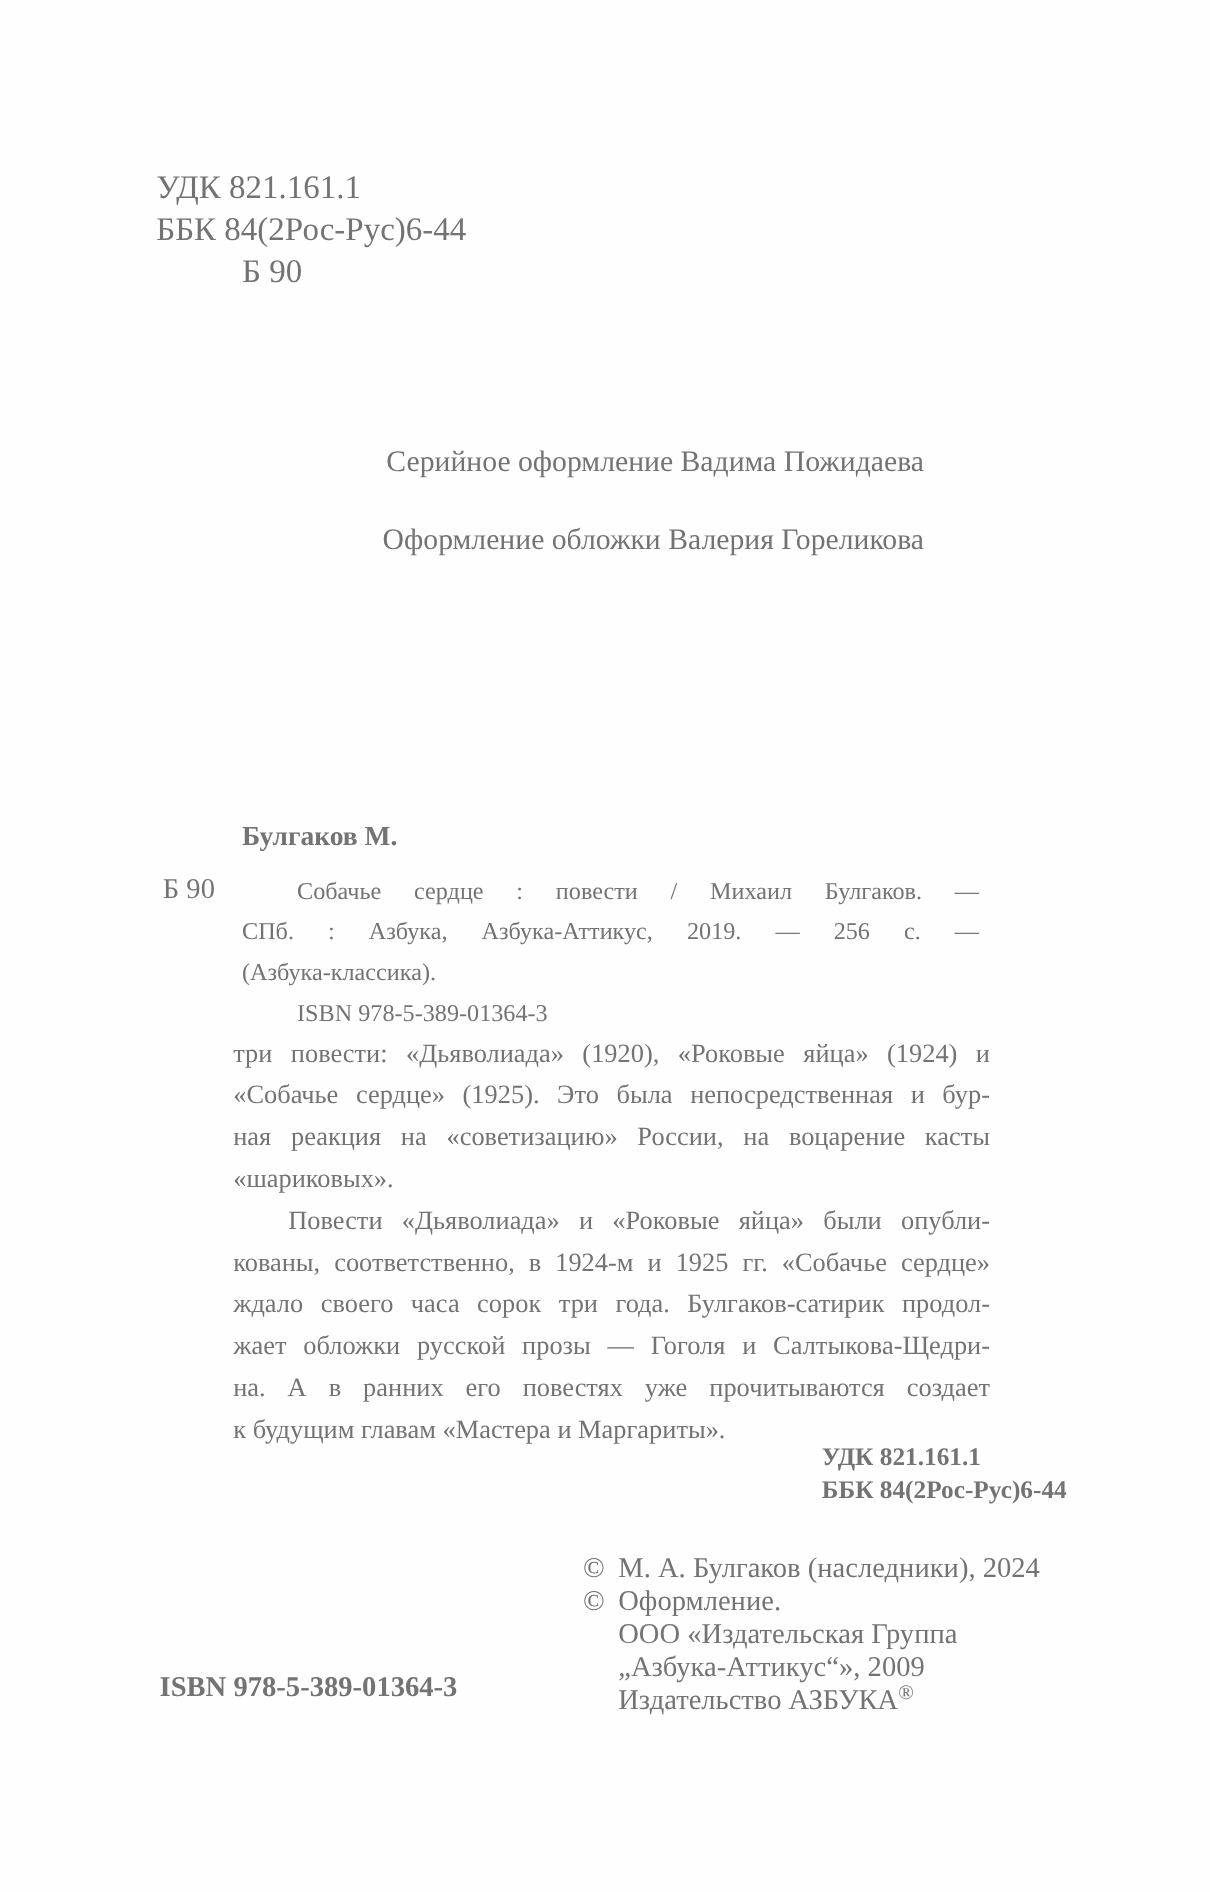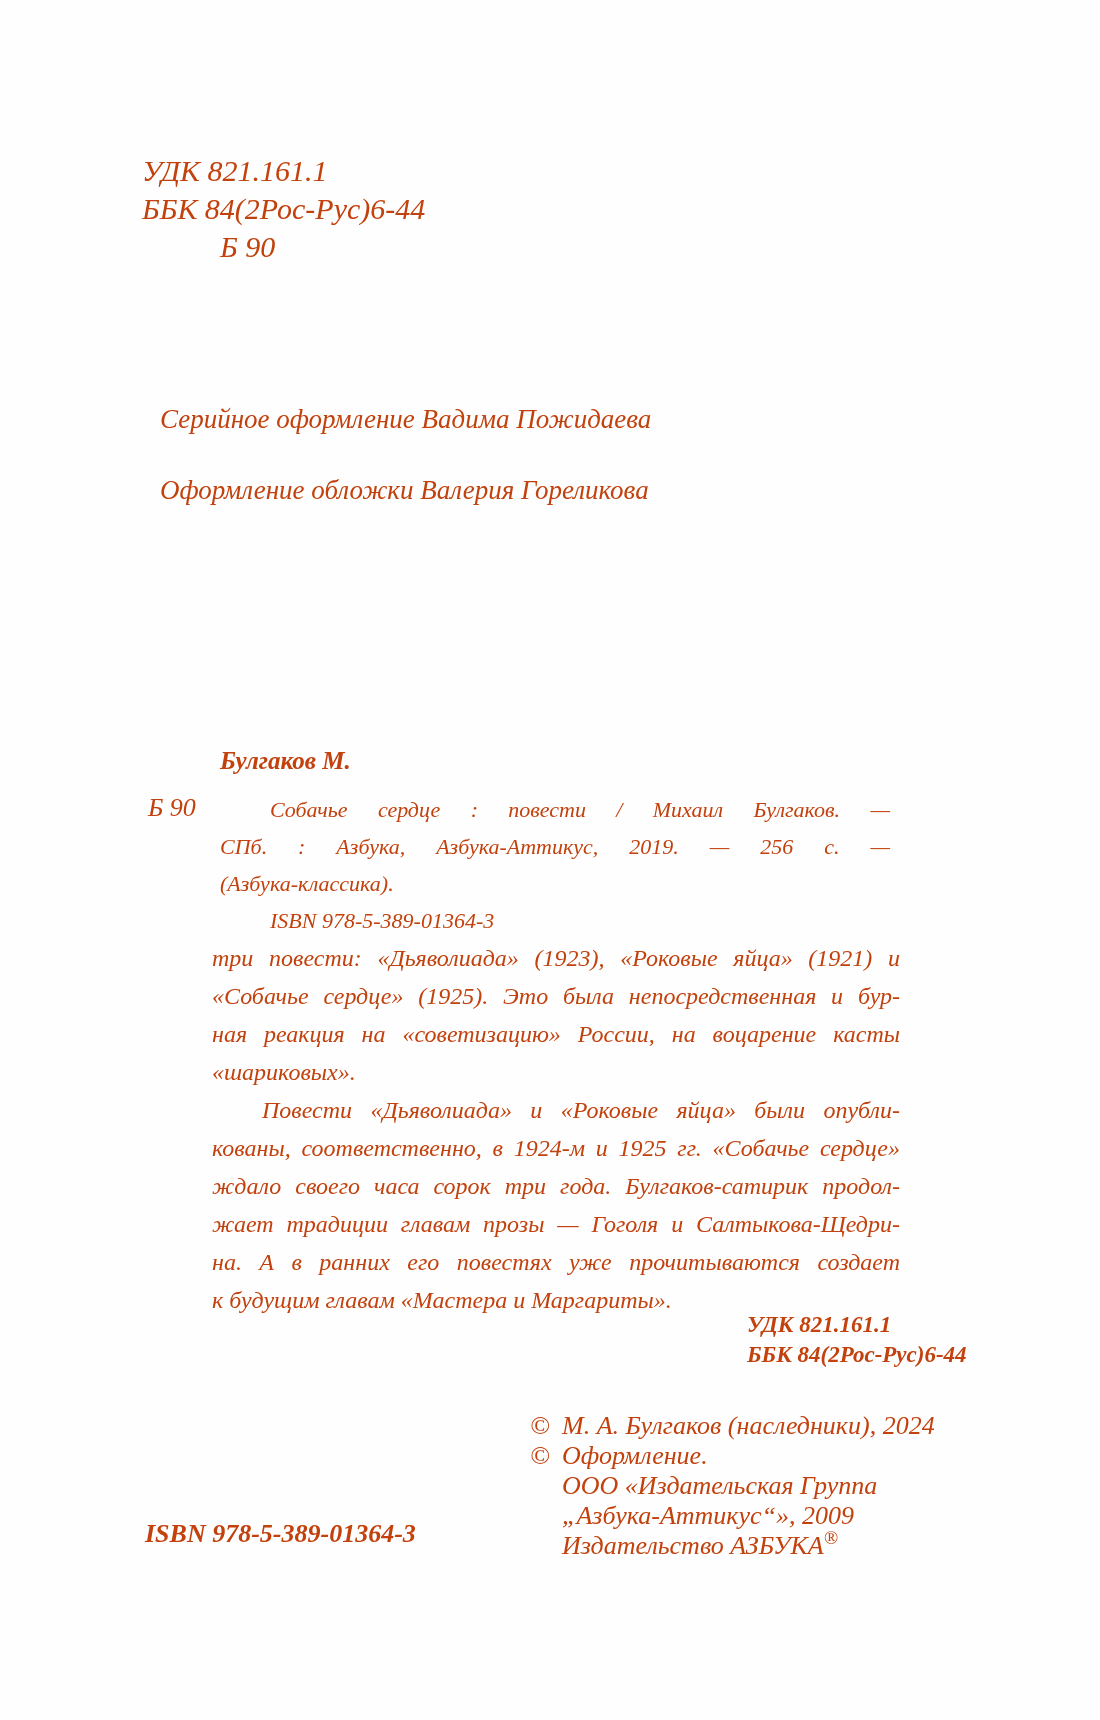--- a/index.html
+++ b/index.html
@@ -1,31 +1,30 @@
 <!DOCTYPE html>
 <html><head>
 <meta charset="utf-8">
 <style>
   html,body{margin:0;padding:0;background:#e8e8e8;}
   .page{
     position:relative;
     width:1100px;height:1720px;
     margin:0 auto;
     background:#fefefe;
-    color:#c2410c;
+    color:#737373;
     font-family:"Liberation Serif","DejaVu Serif",serif;
     overflow:hidden;
-    font-style:italic;
   }
   .abs{position:absolute;}
   
   .top-block{left:142px;top:152px;font-size:30px;line-height:38px;}
   .top-block .indent{padding-left:78px;}
   
-  .credits{left:160px;top:404px;width:680px;text-align:left;font-size:27px;}
+  .credits{left:160px;top:404px;width:680px;text-align:right;font-size:27px;}
   .credits .line2{margin-top:40px;}
   
   .author{left:220px;top:747px;font-size:25px;font-weight:bold;}
   .cat-code{left:148px;top:793px;font-size:26px;}
   .cat-lines{left:220px;top:791px;width:670px;font-size:22px;line-height:37px;}
   .annotation{left:212px;top:939px;width:688px;font-size:24px;line-height:38px;}
   .jl{text-align:justify;text-align-last:justify;}
   .ll{text-align:left;text-align-last:left;}
   .ind{text-indent:50px;}
   
@@ -58,28 +57,28 @@
   <div class="abs author">Булгаков М.</div>
   <div class="abs cat-code">Б 90</div>
   <div class="abs cat-lines">
     <div class="jl ind">Собачье сердце : повести / Михаил Булгаков. —</div>
     <div class="jl">СПб. : Азбука, Азбука-Аттикус, 2019. — 256 с. —</div>
     <div class="ll">(Азбука-классика).</div>
     <div class="ll ind">ISBN 978-5-389-01364-3</div>
   </div>
 
   <div class="abs annotation">
-    <div class="jl">три повести: «Дьяволиада» (1923), «Роковые яйца» (1921) и</div>
+    <div class="jl">три повести: «Дьяволиада» (1920), «Роковые яйца» (1924) и</div>
     <div class="jl">«Собачье сердце» (1925). Это была непосредственная и бур-</div>
     <div class="jl">ная реакция на «советизацию» России, на воцарение касты</div>
     <div class="ll">«шариковых».</div>
     <div class="jl ind">Повести «Дьяволиада» и «Роковые яйца» были опубли-</div>
     <div class="jl">кованы, соответственно, в 1924-м и 1925 гг. «Собачье сердце»</div>
     <div class="jl">ждало своего часа сорок три года. Булгаков-сатирик продол-</div>
-    <div class="jl">жает традиции главам прозы — Гоголя и Салтыкова-Щедри-</div>
+    <div class="jl">жает обложки русской прозы — Гоголя и Салтыкова-Щедри-</div>
     <div class="jl">на. А в ранних его повестях уже прочитываются создает</div>
     <div class="ll">к будущим главам «Мастера и Маргариты».</div>
   </div>
 
   <div class="abs codes-right">
     <div>УДК 821.161.1</div>
     <div>ББК 84(2Рос-Рус)6-44</div>
   </div>
 
   <div class="abs copyright">

